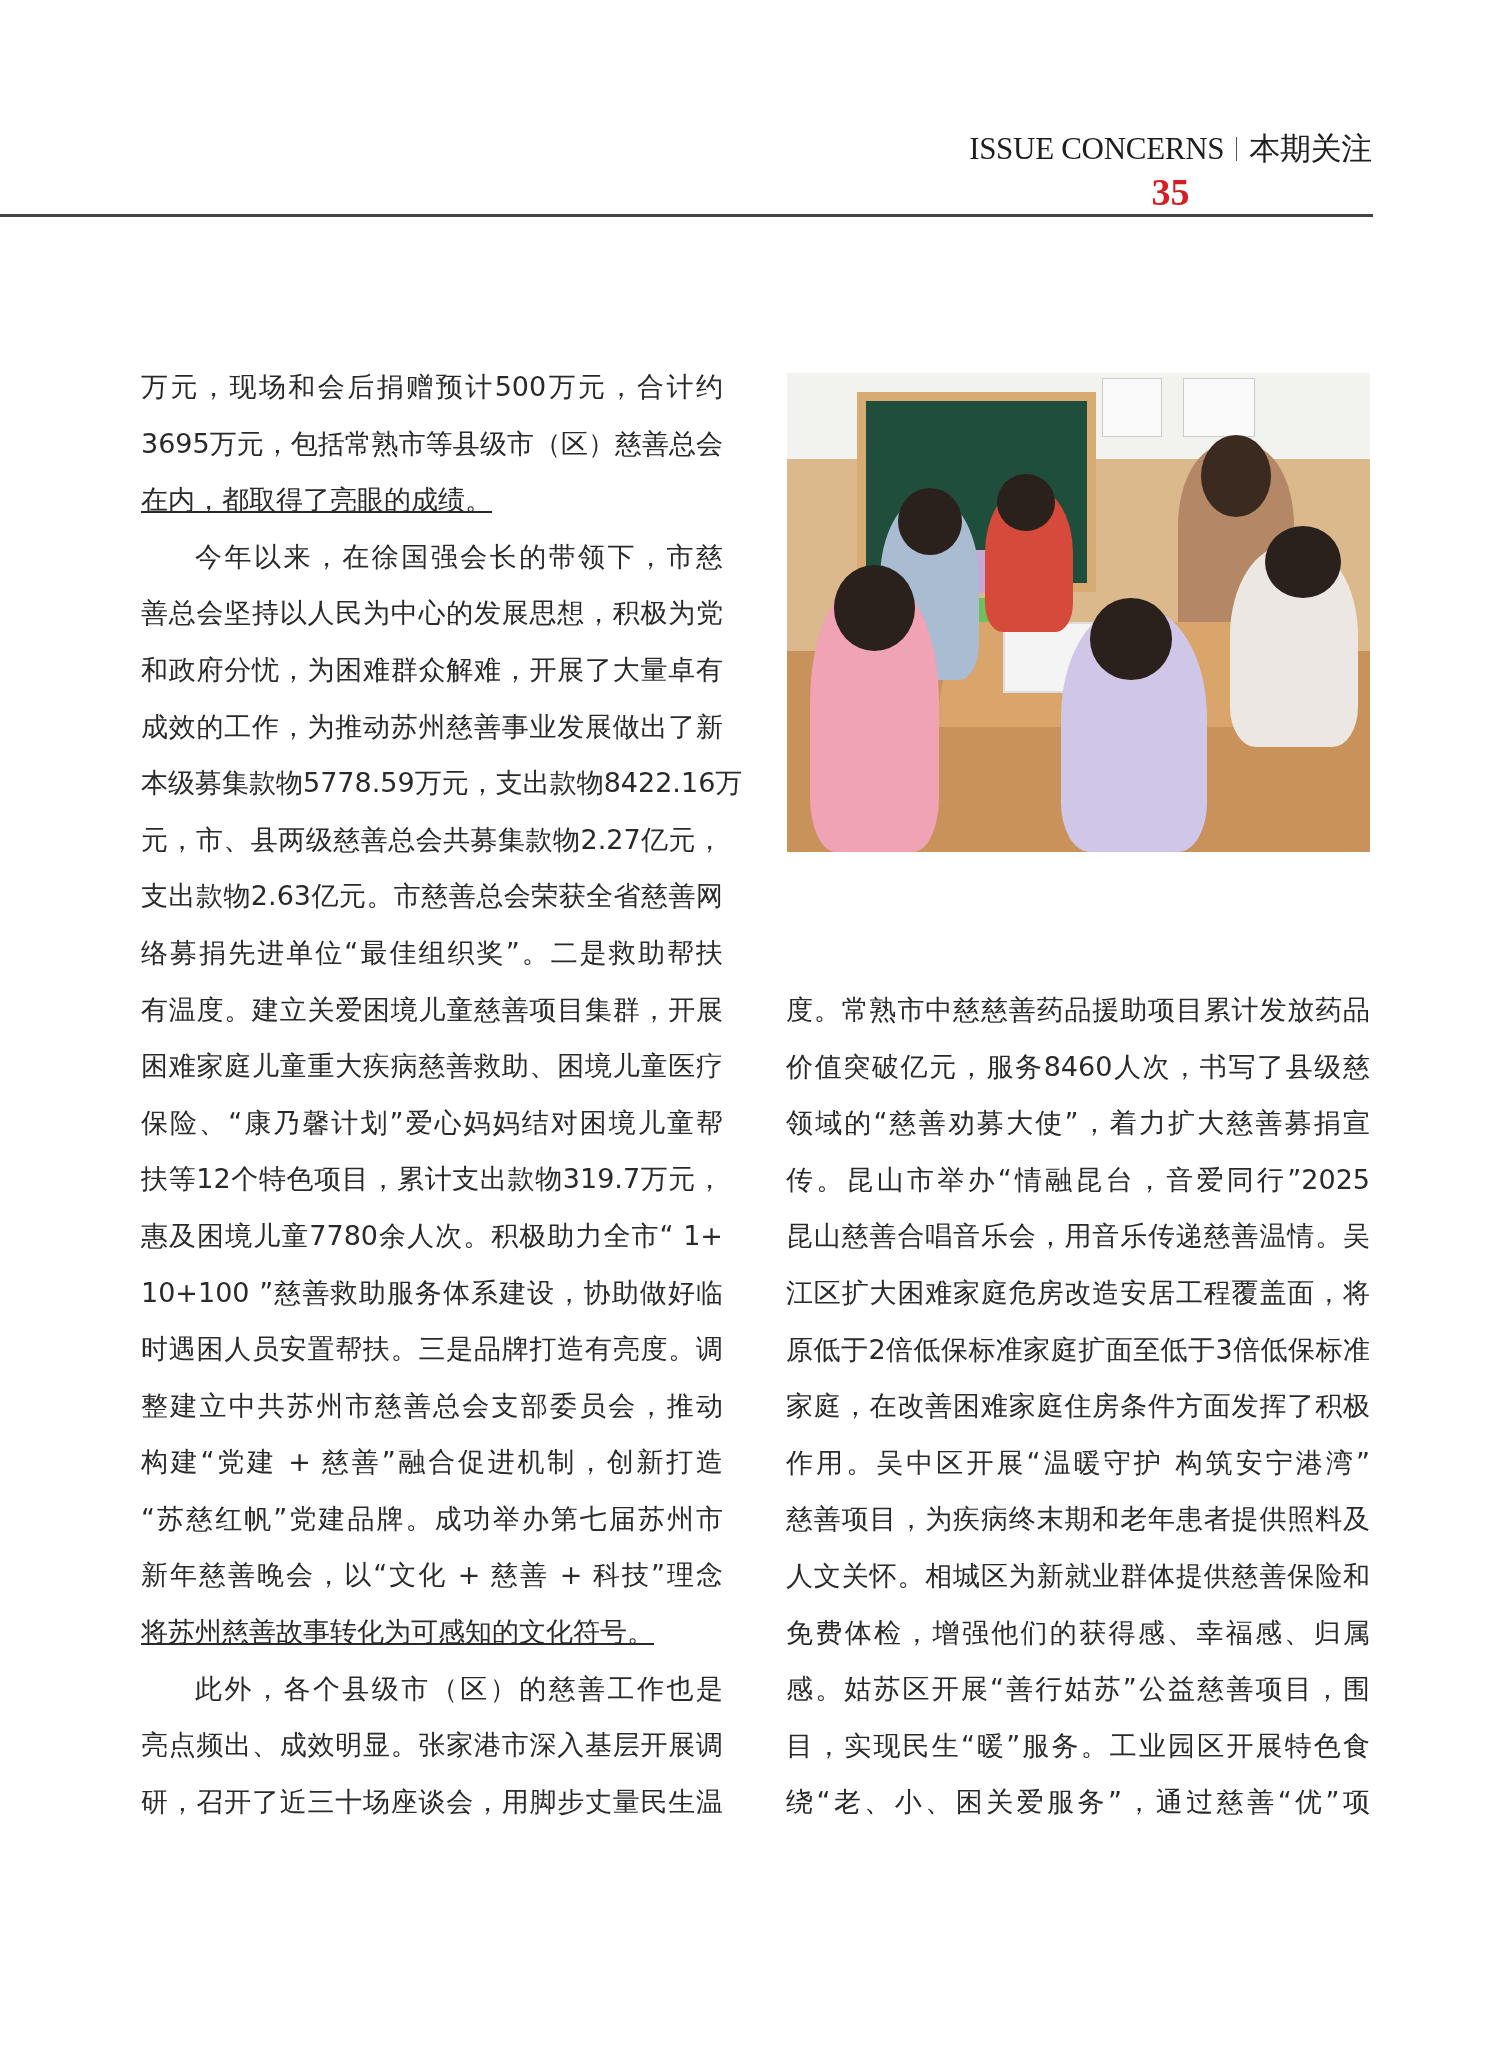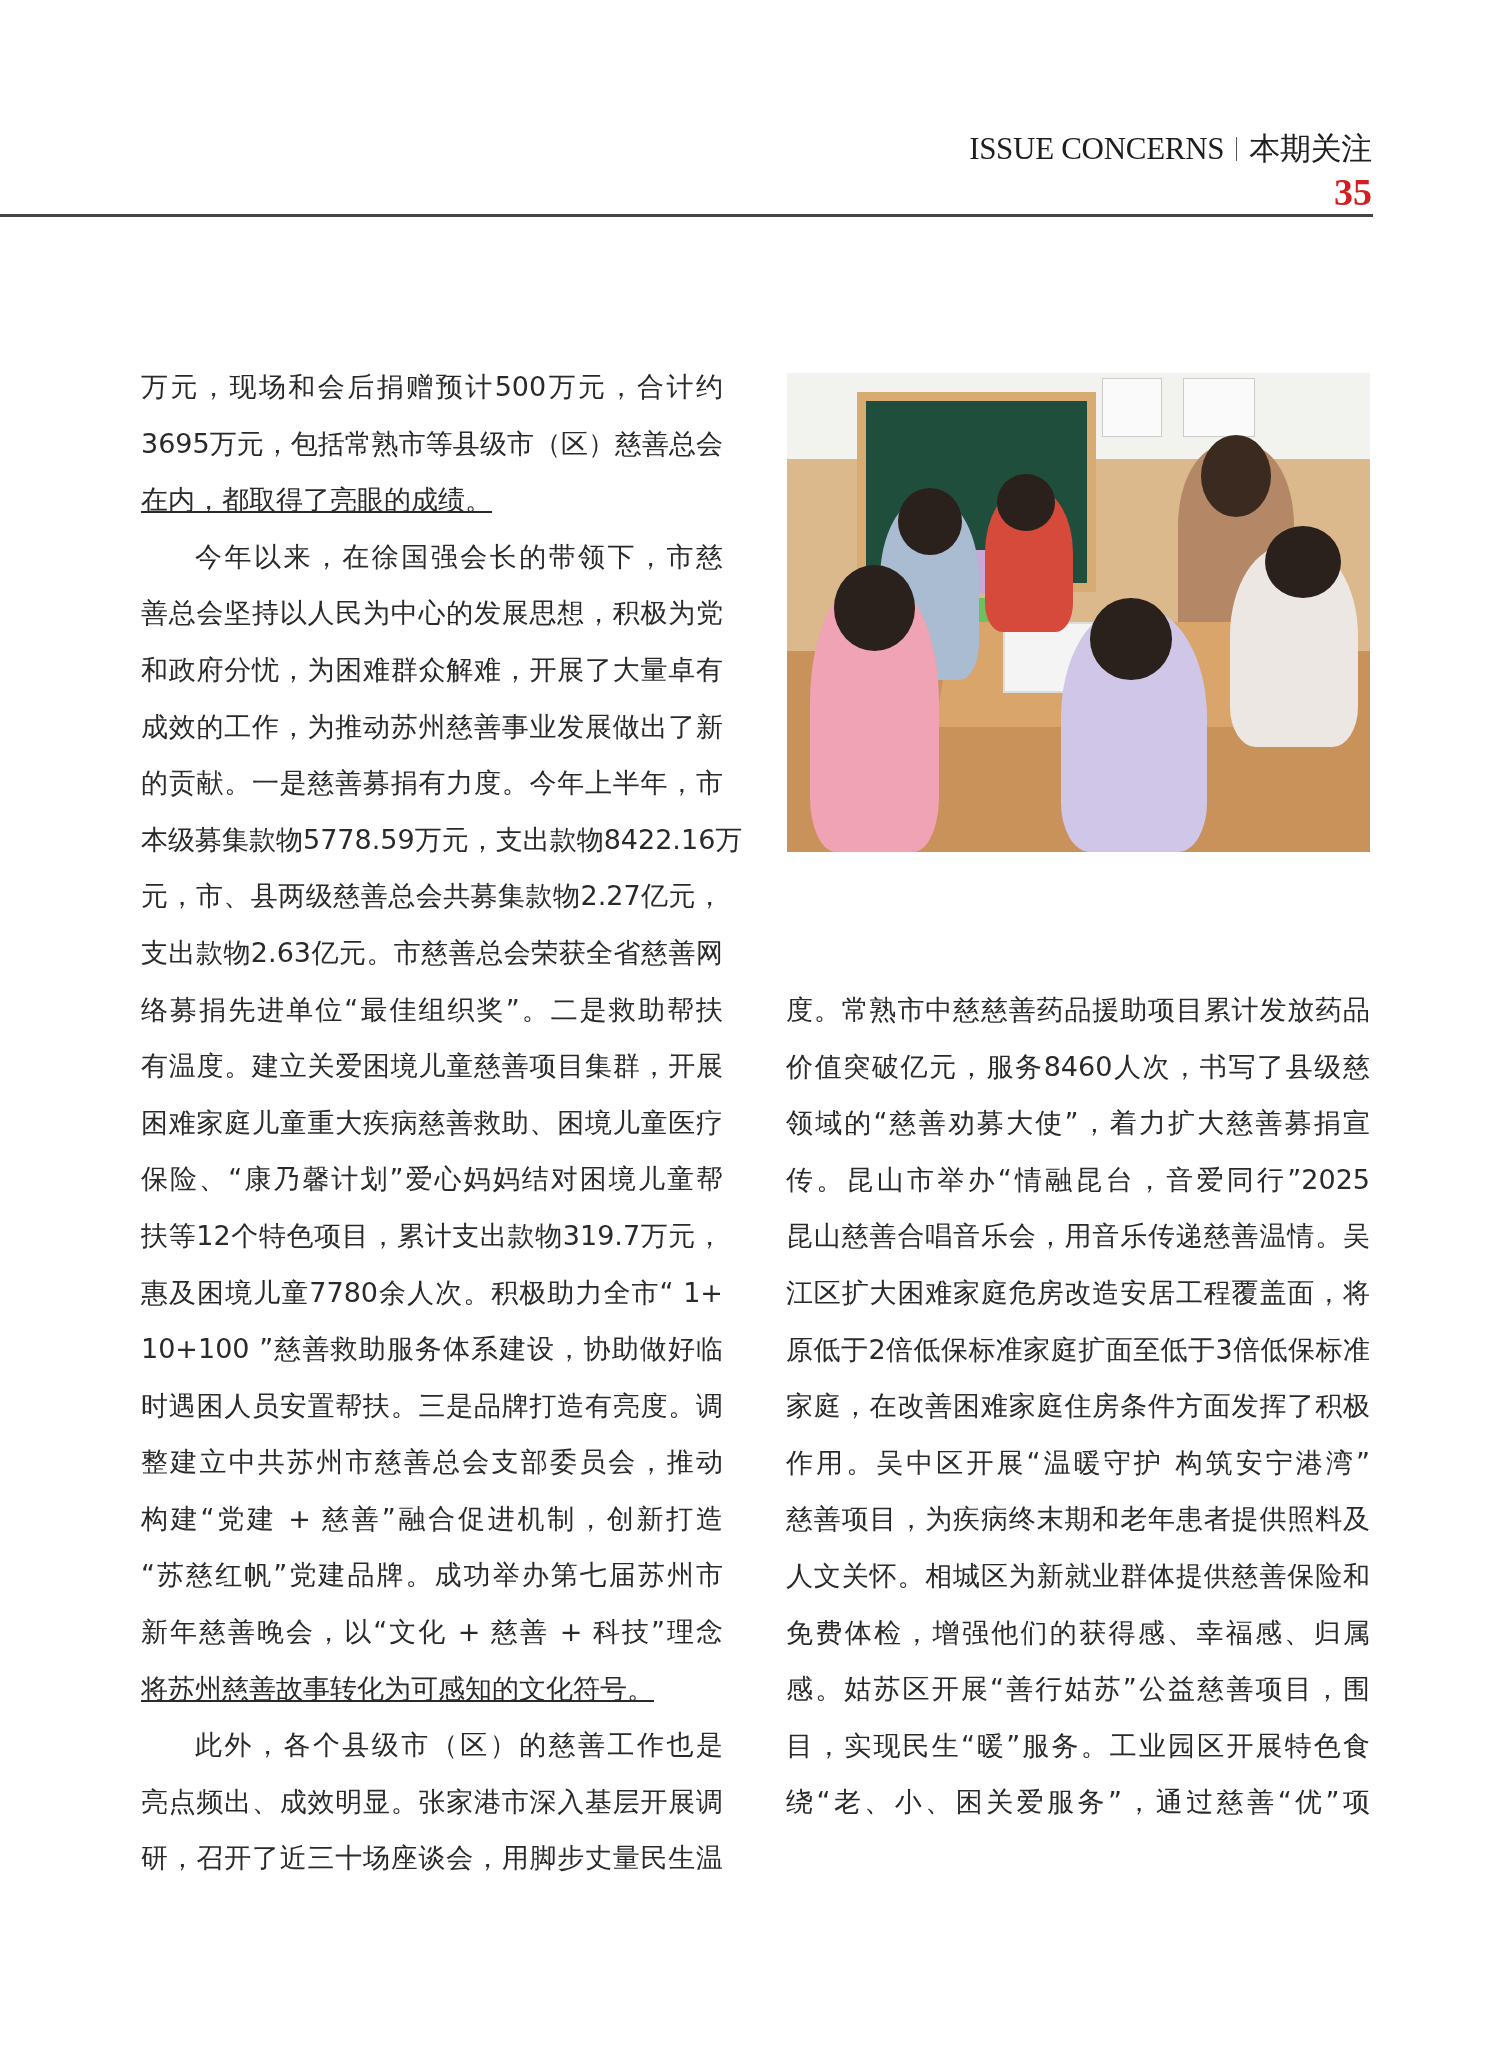--- a/index.html
+++ b/index.html
@@ -1,18 +1,18 @@
 <!DOCTYPE html>
 <html><head>
 <meta charset="utf-8">
 <style>
   html, body { margin:0; padding:0; background:#ffffff; }
   body { width:1500px; height:2046px; position:relative; overflow:hidden;
          font-family:"DejaVu Sans","Liberation Sans",sans-serif; color:#2a2a2a; }
-  .header { position:absolute; right:128px; top:128px; text-align:right; }
+  .header { position:absolute; right:128px; top:128px; text-align:center; }
   .header-title { font-family:"Liberation Serif","DejaVu Serif",serif; font-size:31px; color:#1e1e1e; white-space:nowrap; letter-spacing:-0.3px; }
   .header-title .sep { display:inline-block; width:1px; height:24px; background:#555; margin:0 12px; vertical-align:-2px; }
   .page-number { font-family:"Liberation Serif","DejaVu Serif",serif; font-weight:bold; font-size:38px; line-height:40px; margin-top:2px; }
   .rule { position:absolute; left:0; top:214px; width:1373px; height:3px; background:#444; }
 
   .col { position:absolute; font-size:27px; line-height:56.6px; text-align:justify; }
   .col-left { left:141px; top:359px; width:582px; }
   .col-right { left:786px; top:982px; width:584px; }
   .line { display:block; white-space:nowrap; text-align-last:justify; text-align:justify; }
   .line.last { text-align-last:left;text-decoration:underline; }
@@ -54,21 +54,20 @@
 <div class="rule"></div>
 
 <div class="col col-left" id="col-left">
     <span class="line">万元，现场和会后捐赠预计500万元，合计约</span>
     <span class="line">3695万元，包括常熟市等县级市（区）慈善总会</span>
     <span class="line last">在内，都取得了亮眼的成绩。</span>
     <span class="line indent">今年以来，在徐国强会长的带领下，市慈</span>
     <span class="line">善总会坚持以人民为中心的发展思想，积极为党</span>
     <span class="line">和政府分忧，为困难群众解难，开展了大量卓有</span>
     <span class="line">成效的工作，为推动苏州慈善事业发展做出了新</span>
-    <span class="line">的贡献。一是慈善募捐有力度。今年上半年，市</span>
     <span class="line">本级募集款物5778.59万元，支出款物8422.16万</span>
     <span class="line">元，市、县两级慈善总会共募集款物2.27亿元，</span>
     <span class="line">支出款物2.63亿元。市慈善总会荣获全省慈善网</span>
     <span class="line">络募捐先进单位“最佳组织奖”。二是救助帮扶</span>
     <span class="line">有温度。建立关爱困境儿童慈善项目集群，开展</span>
     <span class="line">困难家庭儿童重大疾病慈善救助、困境儿童医疗</span>
     <span class="line">保险、“康乃馨计划”爱心妈妈结对困境儿童帮</span>
     <span class="line">扶等12个特色项目，累计支出款物319.7万元，</span>
     <span class="line">惠及困境儿童7780余人次。积极助力全市“ 1+</span>
     <span class="line">10+100 ”慈善救助服务体系建设，协助做好临</span>

